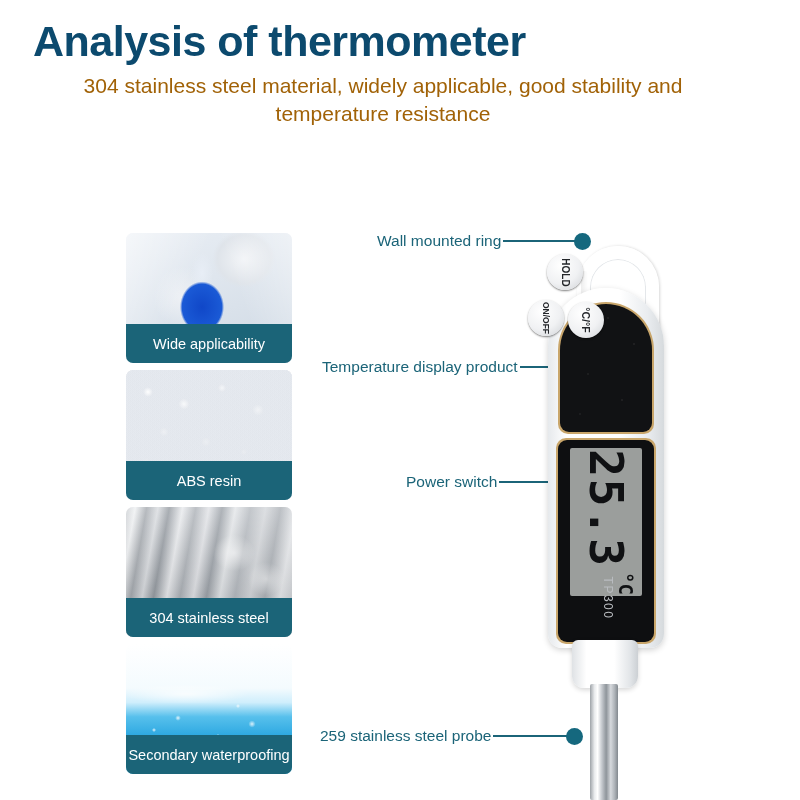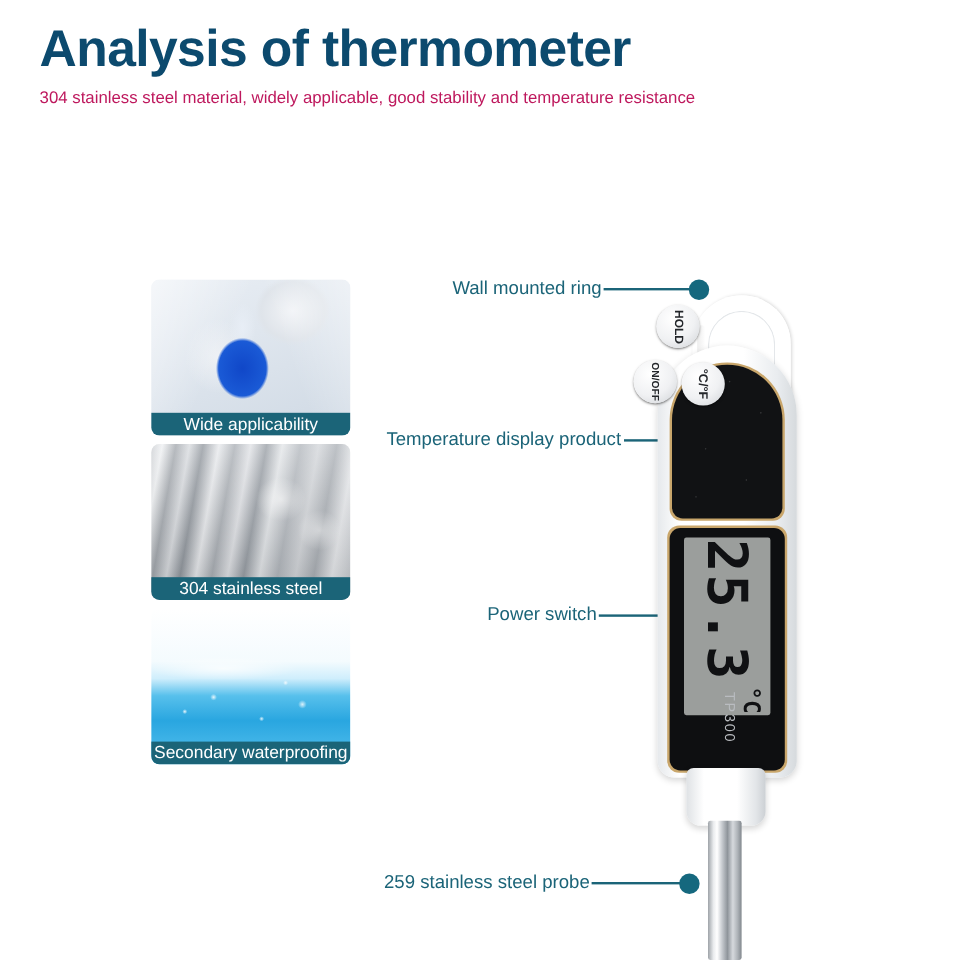--- a/index.html
+++ b/index.html
@@ -15,41 +15,42 @@
   #header { position:absolute; left:33px; top:18px; width:720px; }
   #page-title {
     font-size:43px;
     font-weight:bold;
     color:#0c4a6e;
     letter-spacing:-0.5px;
     line-height:1.08;
   }
   #page-subtitle {
     margin-top:8px;
-    font-size:14px;
-    color:#be185d;
+    font-size:21px;
+    color:#a16207;
     line-height:1.32;
     max-width:700px;
+    text-align:center;
   }
 
   
   #feature-cards { position:absolute; left:126px; top:233px; width:166px; }
   .feature-card {
     position:relative;
     width:166px;
     height:130px;
     border-radius:7px;
     overflow:hidden;
     margin-bottom:7px;
   }
   .card-photo { position:absolute; inset:0; }
   .card-label {
     position:absolute;
     left:0; right:0; bottom:0;
-    height:19px;
+    height:39px;
     background:#1b6478;
     color:#ffffff;
     font-size:14.5px;
     display:flex;
     align-items:center;
     justify-content:center;
     white-space:nowrap;
   }
 
   
@@ -291,20 +292,24 @@
   <div id="page-subtitle">304 stainless steel material, widely applicable, good stability and temperature resistance</div>
 </div>
 
 <div id="feature-cards">
 
   <div class="feature-card">
     <div class="card-photo photo-lab"></div>
     <div class="card-label">Wide applicability</div>
   </div>
 
+  <div class="feature-card">
+    <div class="card-photo photo-resin"></div>
+    <div class="card-label">ABS resin</div>
+  </div>
 
   <div class="feature-card">
     <div class="card-photo photo-steel"></div>
     <div class="card-label">304 stainless steel</div>
   </div>
 
   <div class="feature-card">
     <div class="card-photo photo-water"></div>
     <div class="card-label">Secondary waterproofing</div>
   </div>
@@ -316,21 +321,21 @@
   <span class="callout-line" style="width:72px;"></span>
   <span class="callout-dot"></span>
 </div>
 
 <div class="callout" style="left:303px; top:358px;margin-left:19px;">
   <span class="callout-label">Temperature display product</span>
   <span class="callout-line" style="width:58px;"></span>
   <span class="callout-dot"></span>
 </div>
 
-<div class="callout" style="left:406px; top:504px;text-align:right;">
+<div class="callout" style="left:406px; top:473px;text-align:right;">
   <span class="callout-label">Power switch</span>
   <span class="callout-line" style="width:74px;"></span>
   <span class="callout-dot"></span>
 </div>
 
 <div class="callout" style="left:320px; top:727px;">
   <span class="callout-label">259 stainless steel probe</span>
   <span class="callout-line" style="width:74px;"></span>
   <span class="callout-dot"></span>
 </div>

